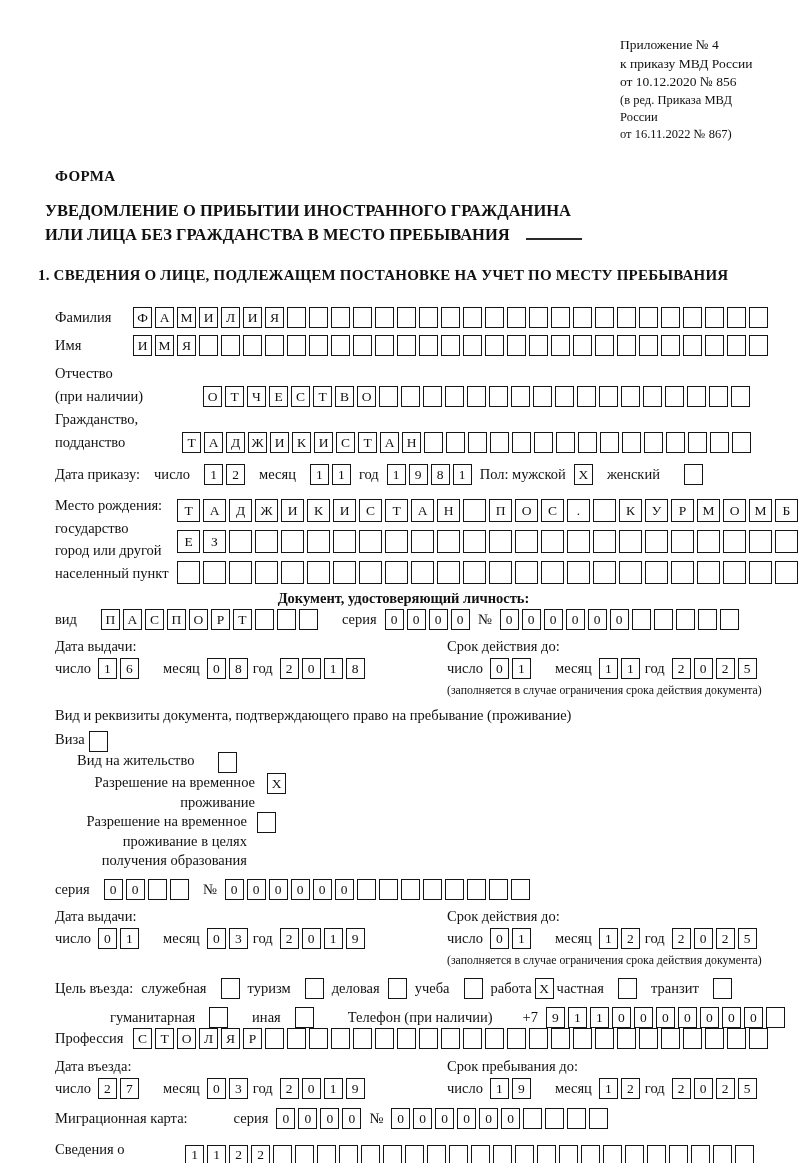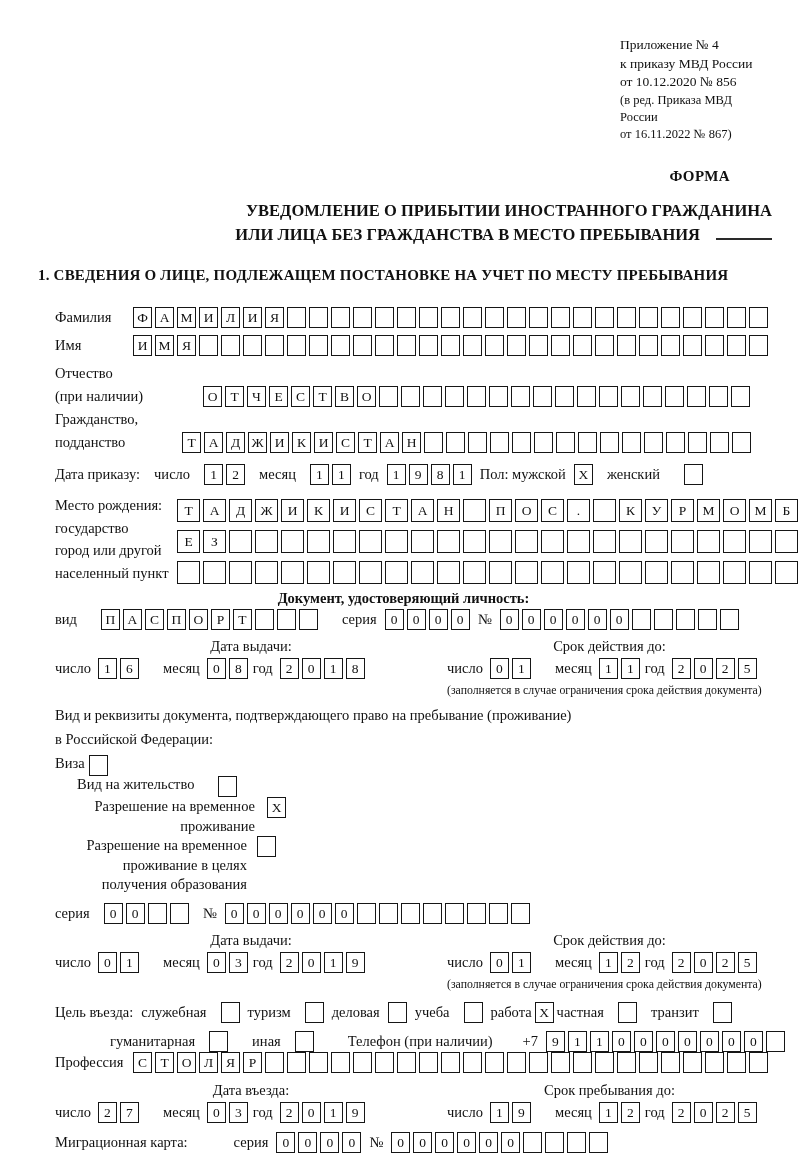--- a/index.html
+++ b/index.html
@@ -5,22 +5,22 @@
   * { margin:0; padding:0; box-sizing:border-box; }
   html,body { background:#e9e9e9; }
   body { font-family:"Liberation Serif","DejaVu Serif",serif; color:#111; }
   .page {
     position:relative; width:800px; height:1163px; margin:0 auto;
     background:#ffffff; padding:36px 28px 18px 55px; overflow:hidden;
   }
   
   .hdr { margin-left:565px; font-size:13.5px; line-height:1.38; }
   .hdr .small { font-size:12.5px; }
-  .forma { text-align:right; margin:24px 42px 0 0; font-weight:bold; font-size:15px; letter-spacing:.4px; }
-  .title { text-align:right; font-weight:bold; font-size:16.5px; line-height:1.45; margin:14px 0 0 -10px; }
+  .forma { text-align:left; margin:24px 42px 0 0; font-weight:bold; font-size:15px; letter-spacing:.4px; }
+  .title { text-align:left; font-weight:bold; font-size:16.5px; line-height:1.45; margin:14px 0 0 -10px; }
   .uline { display:inline-block; width:56px; border-bottom:2.5px solid #2a2a2a; height:.9em; margin-left:16px; }
   .sec { font-weight:bold; font-size:15px; margin:21px 0 0 -17px; letter-spacing:.2px; }
   
   .row { display:flex; align-items:center; }
   .rowtop { display:flex; align-items:flex-end; }
   .lbl { font-size:14.5px; flex:none; }
   .sublbl { font-size:14.5px; flex:none; }
   .lblcol { flex:none; font-size:14.5px; line-height:1.55; }
   .boxes { display:inline-flex; gap:3px; flex:none; }
   .cell {
@@ -28,21 +28,21 @@
     display:inline-flex; align-items:center; justify-content:center;
     font-size:13.5px; font-family:"Liberation Serif","DejaVu Serif",serif;
   }
   .wide .cell { width:23px; height:23px; }
   .w78 { width:78px; } .w148 { width:148px; } .w127 { width:127px; }
   .stackrows > .boxes { display:flex; }
   
   .datepair { display:flex; }
   .datecol-l { width:392px; }
   .datecol-r { width:325px; }
-  .datetitle { font-size:14.5px; text-align:center; margin-bottom:3px; }
+  .datetitle { font-size:14.5px; text-align:left; margin-bottom:3px; }
   .dateline { display:flex; align-items:center; gap:5px; }
   .dateline .sublbl { margin-right:2px; }
   .datenote { font-size:11.8px; margin-top:4px; white-space:nowrap; }
   
   .opts { display:flex; align-items:flex-start;flex-direction:column; }
   .opt { display:flex; align-items:flex-start; }
   .optlbl { font-size:14.5px; }
   .optlbl.c { text-align:right; line-height:1.35; }
   
   .gapS { width:8px; flex:none; } .gapM { width:14px; flex:none; } .gapL { width:24px; flex:none; }
@@ -426,21 +426,20 @@
             <span class="cell">0</span>
             <span class="cell">2</span>
             <span class="cell">5</span>
           </span>
       </div>
       <div class="datenote">(заполняется в случае ограничения срока действия документа)</div>
     </div>
   </div>
 
   <div class="lbl" style="margin-top:9px">Вид и реквизиты документа, подтверждающего право на пребывание (проживание)</div>
-  <div class="lbl" style="margin-top:7px">в Российской Федерации:</div>
 
   <div class="opts" style="margin-top:7px">
     <span class="opt">
       <span class="optlbl">Виза</span>
       <span class="boxes" style="margin-left:4px">
           <span class="cell"></span>
         </span>
     </span>
     <span class="opt" style="margin-left:22px">
       <span class="optlbl">Вид на жительство</span>

